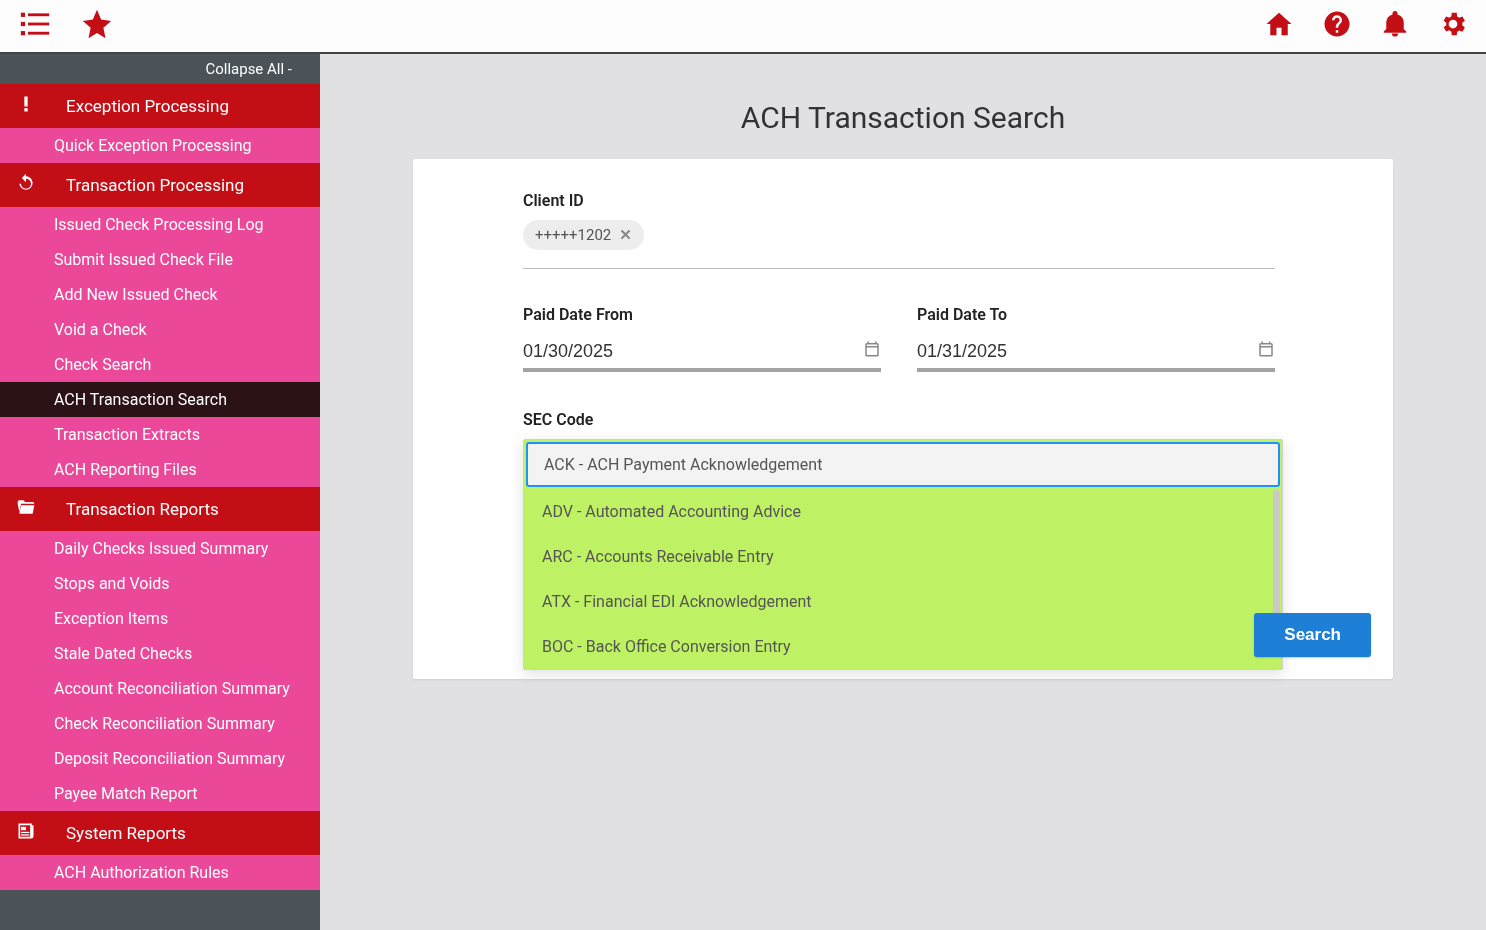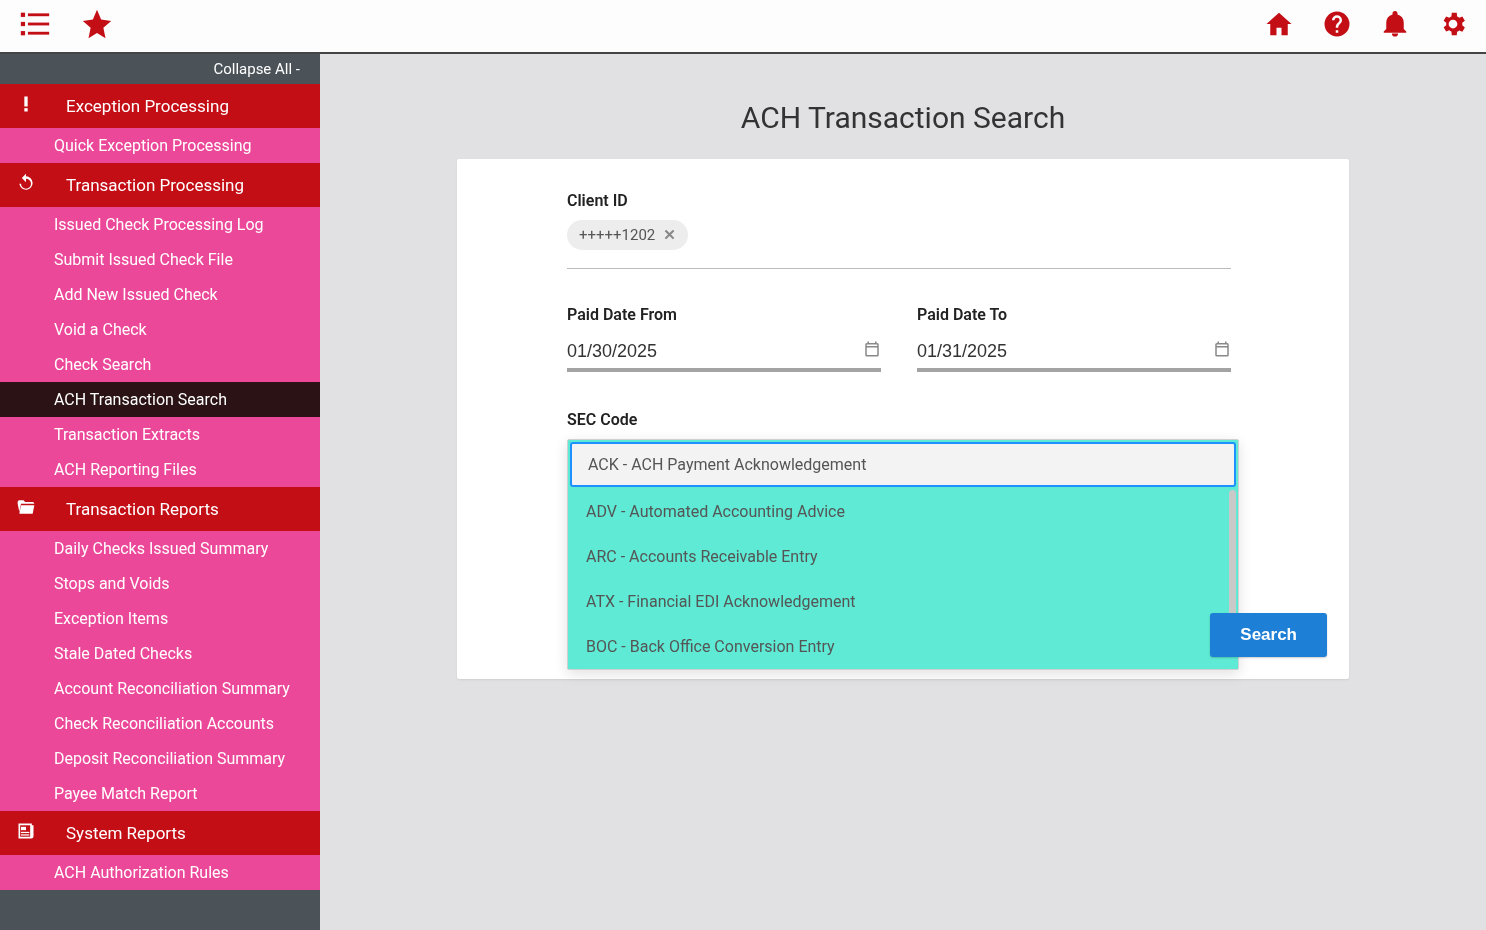--- a/index.html
+++ b/index.html
@@ -37,21 +37,21 @@
   .sidebar {
     width: 320px;
     background: #4b5359;
     color: #fff;
     display: flex;
     flex-direction: column;
     font-size: 16px;
   }
   .collapse-all {
     text-align: right;
-    padding: 6px 20px;
+    padding: 6px 28px;
     font-size: 15px;
     color: #fff;
     background: #4b5359;
   }
   .nav-section-header {
     background: #c30e16;
     color: #fff;
     padding: 10px 16px 10px 16px;
     display: flex;
     align-items: center;
@@ -80,21 +80,21 @@
   }
   .page-title {
     font-size: 30px;
     font-weight: 400;
     color: #333;
     margin-top: 46px;
     margin-bottom: 24px;
   }
   .card {
     background: #fff;
-    width: 892px;
+    width: 980px;
     border-radius: 2px;
     box-shadow: 0 1px 2px rgba(0,0,0,0.08);
     padding: 32px 8px 0 0;
     position: relative;
     min-height: 520px;
   }
   .form-inner { padding: 0 110px; }
   .field-label {
     font-weight: 600;
     font-size: 16px;
@@ -155,21 +155,21 @@
     height: 20px;
     background: #222;
     vertical-align: middle;
   }
 
   .dropdown {
     position: absolute;
     left: 110px;
     right: 110px;
     top: 280px;
-    background: #5eead4;
+    background: #bef264;
     border: 1px solid #d0d0d0;
     box-shadow: 0 4px 14px rgba(0,0,0,0.12);
     border-radius: 2px;
     max-height: 262px;
     overflow: hidden;
   }
   .dropdown-item {
     padding: 13px 18px;
     font-size: 16px;
     color: #555;
@@ -297,21 +297,21 @@
             <path d="M4 20h16l2-10H6l-2 10z"></path>
           </svg>
       </span>
       <span>Transaction Reports</span>
     </div>
     <div class="nav-sub">Daily Checks Issued Summary</div>
     <div class="nav-sub">Stops and Voids</div>
     <div class="nav-sub">Exception Items</div>
     <div class="nav-sub">Stale Dated Checks</div>
     <div class="nav-sub">Account Reconciliation Summary</div>
-    <div class="nav-sub">Check Reconciliation Accounts</div>
+    <div class="nav-sub">Check Reconciliation Summary</div>
     <div class="nav-sub">Deposit Reconciliation Summary</div>
     <div class="nav-sub">Payee Match Report</div>
 
     <div class="nav-section-header">
       <span>
         <svg viewBox="0 0 24 24">
             <path d="M4 4h14v16H4zM18 6h2v12a2 2 0 01-2 2V6z" fill="none" stroke="#fff" stroke-width="2"></path>
             <rect x="6" y="7" width="6" height="4" fill="#fff"></rect>
             <rect x="6" y="13" width="10" height="1.5" fill="#fff"></rect>
             <rect x="6" y="16" width="10" height="1.5" fill="#fff"></rect>

